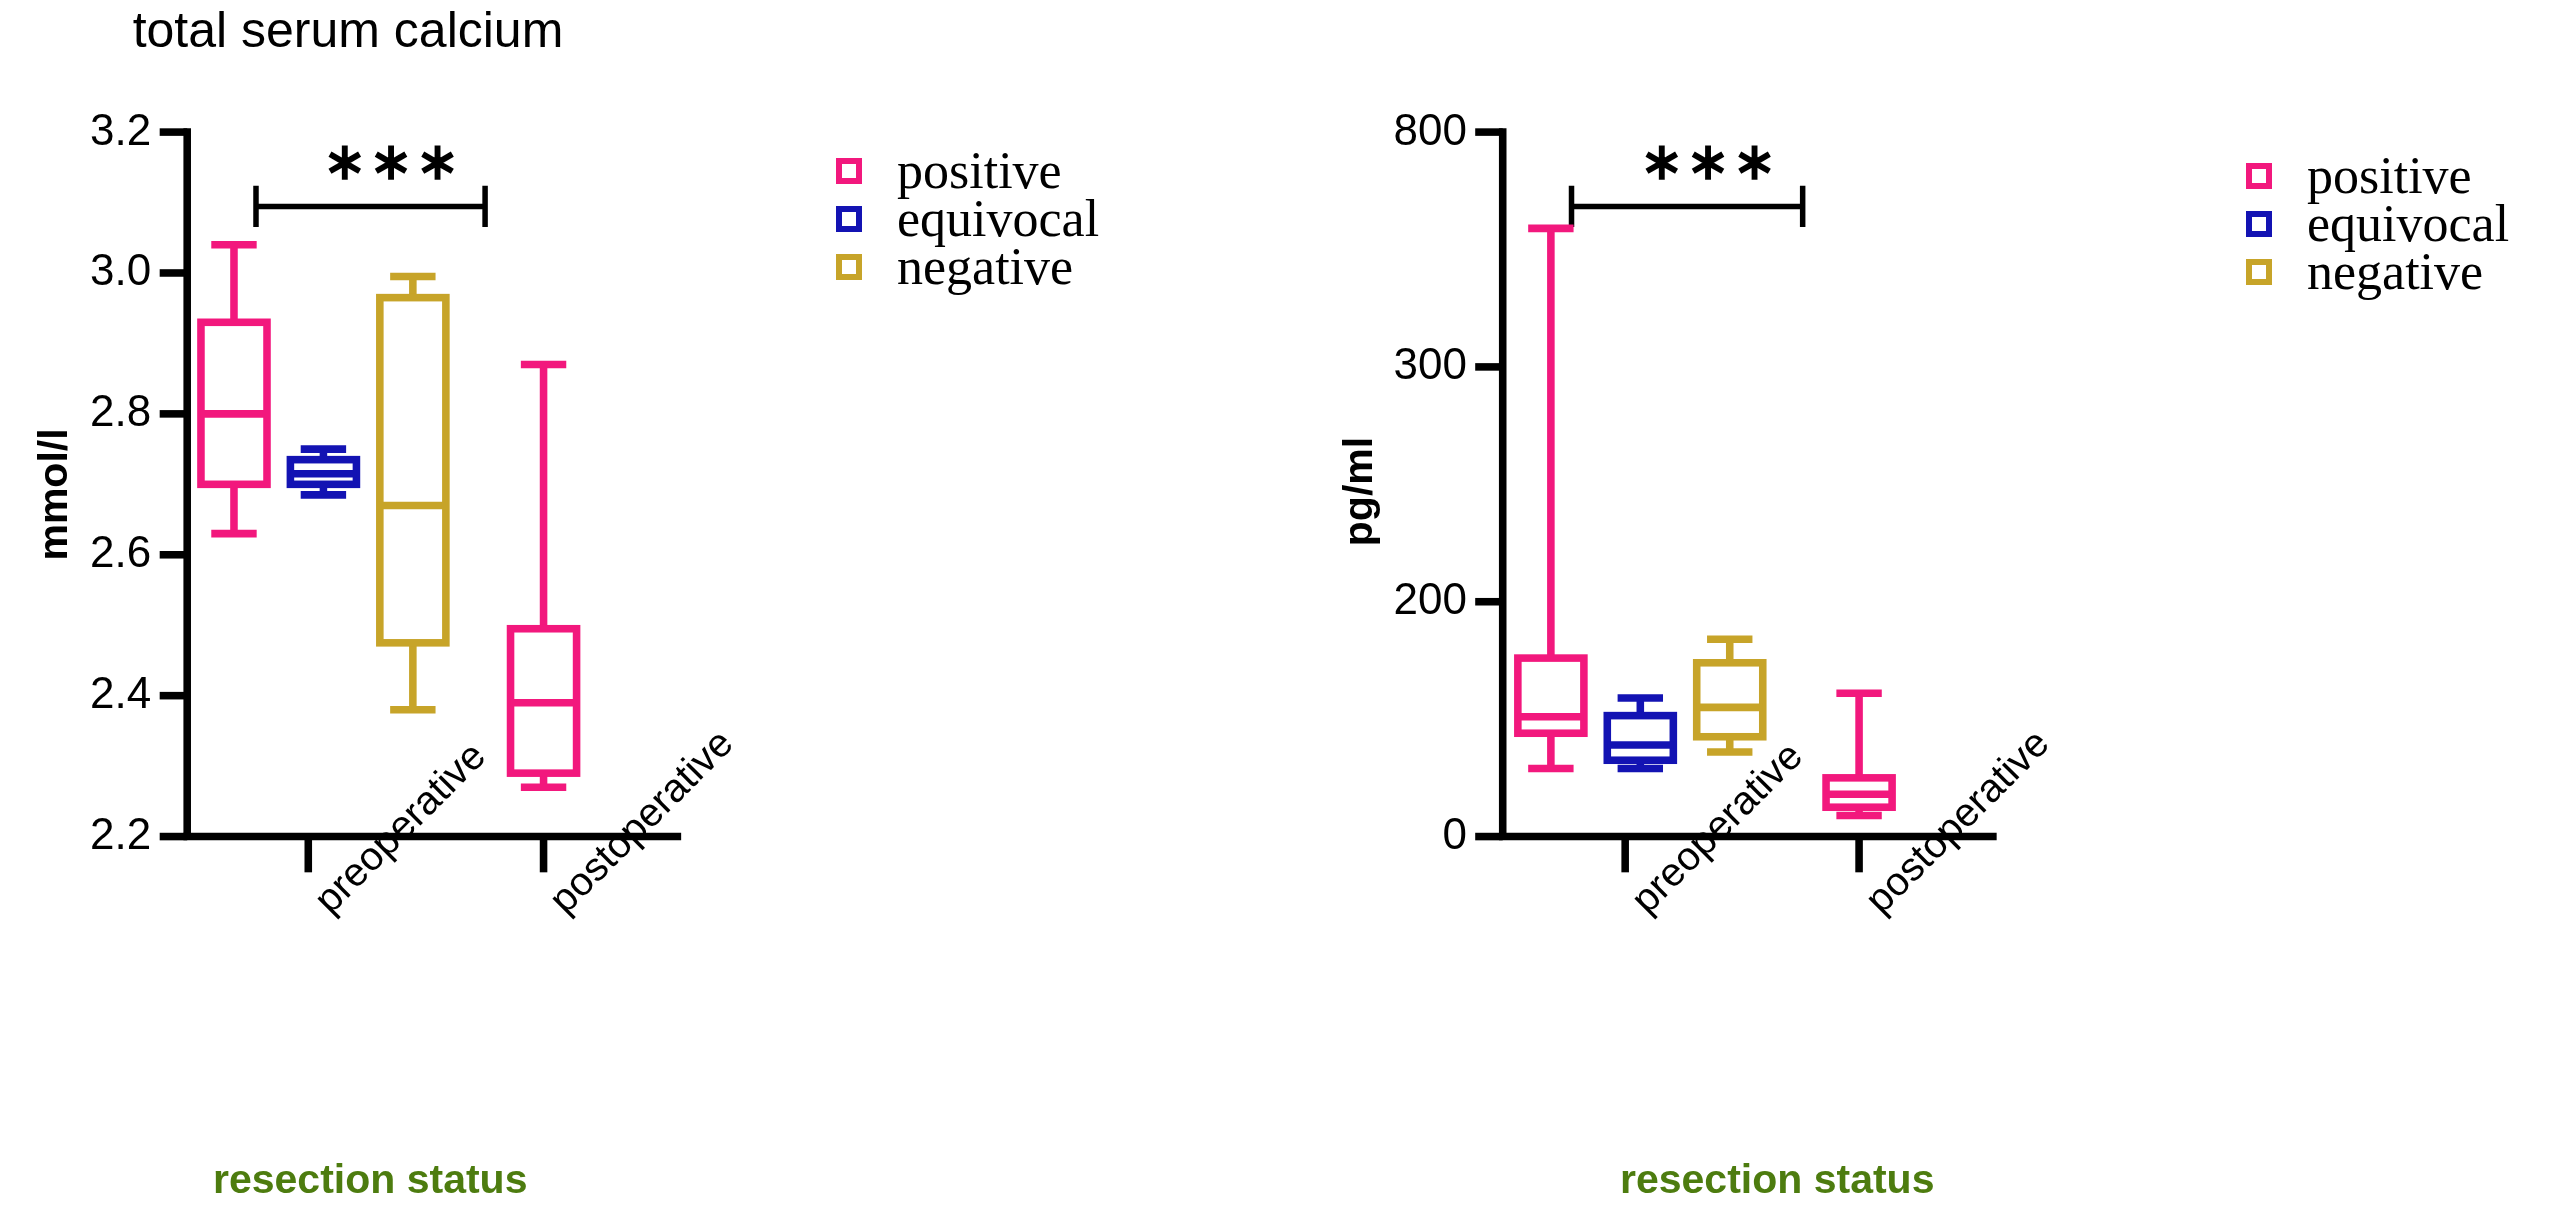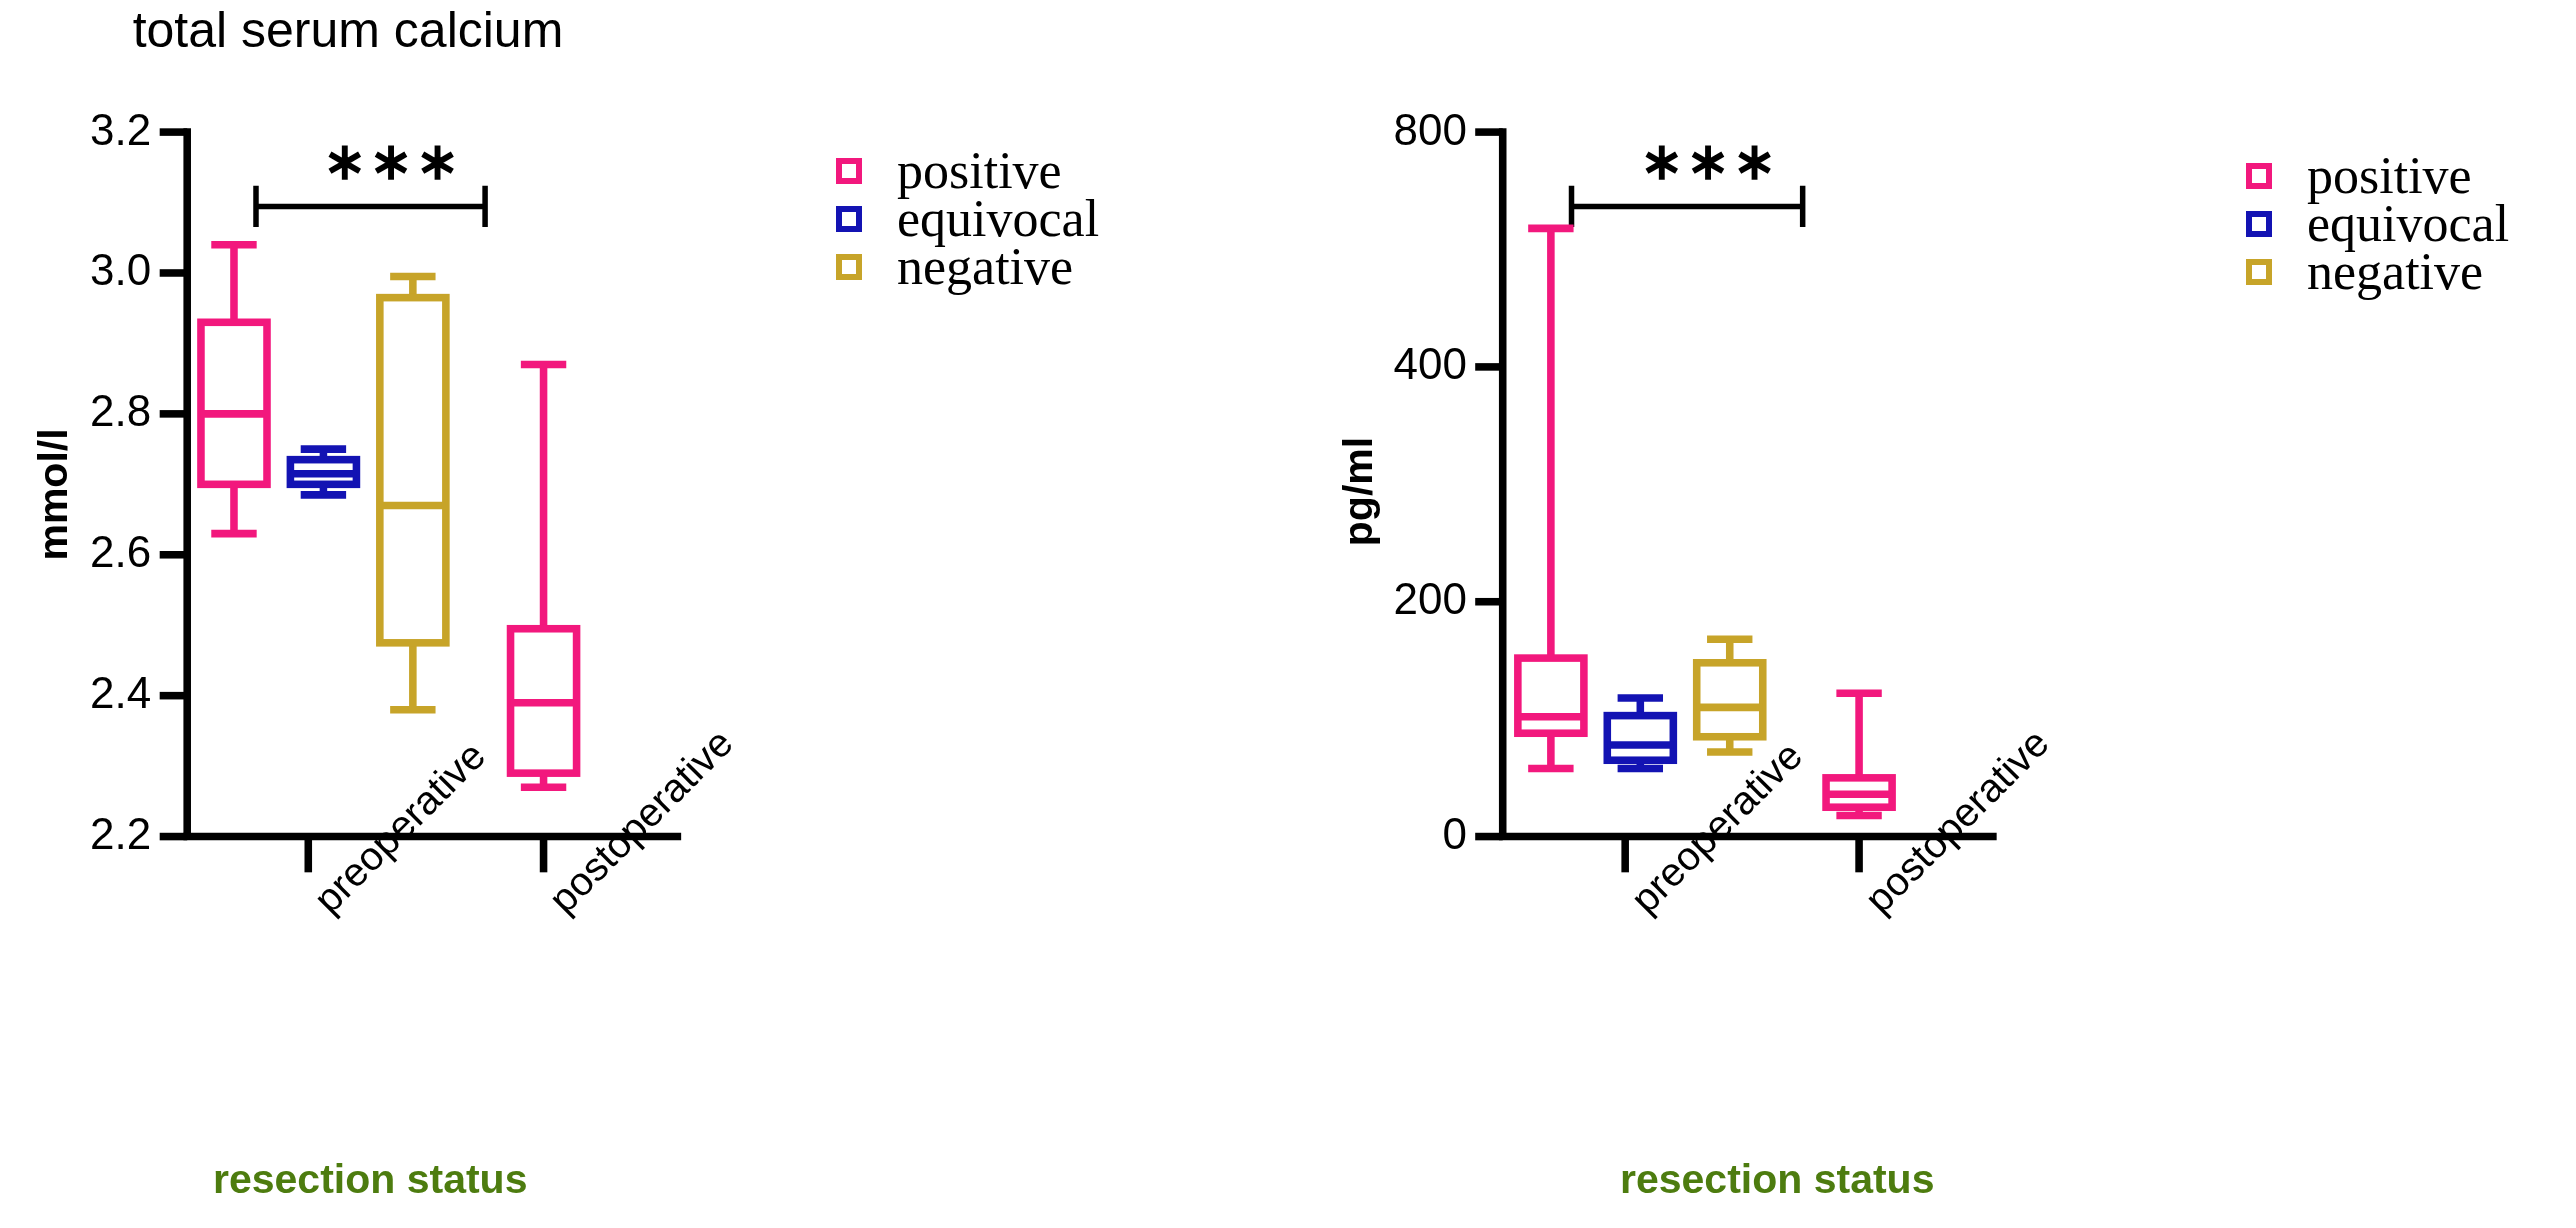--- a/index.html
+++ b/index.html
@@ -252,19 +252,19 @@
     <div class="ytick-label" style="left: -6.9px; width: 158px; top: 668px;">2.4</div>
     <div class="ytick-label" style="left: -6.9px; width: 158px; top: 527px;">2.6</div>
     <div class="ytick-label" style="left: -6.9px; width: 158px; top: 386px;">2.8</div>
     <div class="ytick-label" style="left: -6.9px; width: 158px; top: 245px;">3.0</div>
     <div class="ytick-label" style="left: -6.9px; width: 158px; top: 105px;">3.2</div>
     <div class="xtick-label" style="left: 305px; top: 890px;">preoperative</div>
     <div class="xtick-label" style="left: 540px; top: 890px;">postoperative</div>
     <div class="sigstars" style="left: 323px; top: 131px;">∗∗∗</div>
     <div class="ytick-label" style="left: 1309px; width: 158px; top: 809px;">0</div>
     <div class="ytick-label" style="left: 1309px; width: 158px; top: 574px;">200</div>
-    <div class="ytick-label" style="left: 1309px; width: 158px; top: 339px;">400</div>
+    <div class="ytick-label" style="left: 1309px; width: 158px; top: 339px;">300</div>
     <div class="ytick-label" style="left: 1309px; width: 158px; top: 105px;">800</div>
     <div class="xtick-label" style="left: 1622px; top: 890px;">preoperative</div>
     <div class="xtick-label" style="left: 1856px; top: 890px;">postoperative</div>
     <div class="sigstars" style="left: 1640px; top: 131px;">∗∗∗</div>
   </div>
 
 
 </body></html>

